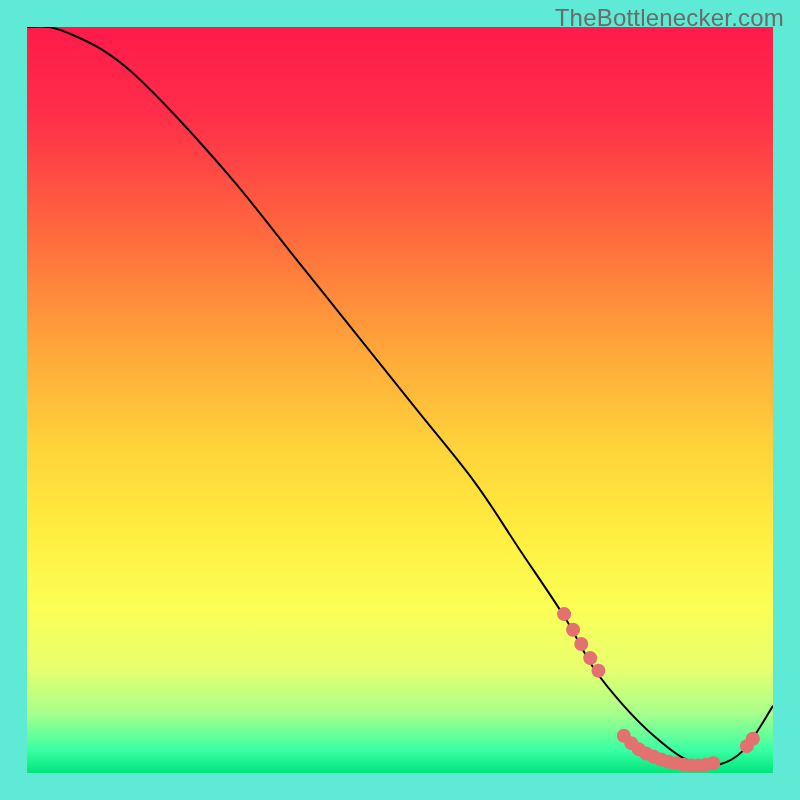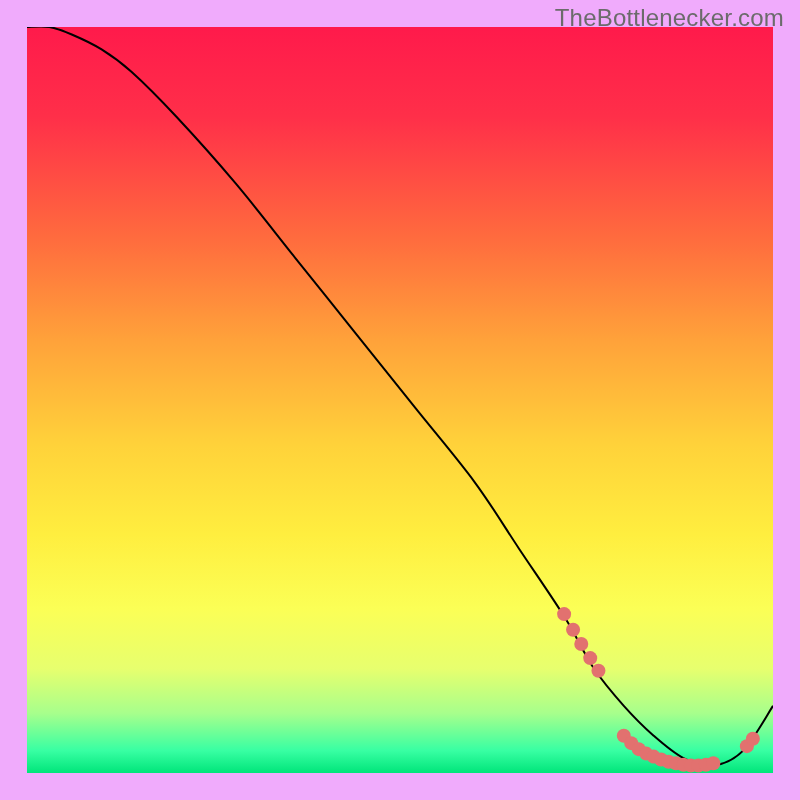--- a/index.html
+++ b/index.html
@@ -8,21 +8,21 @@
     width: 800px;
     height: 800px;
     background: #000;
     font-family: Arial, Helvetica, sans-serif;
     overflow: hidden;
   }
   .frame {
     position: relative;
     width: 800px;
     height: 800px;
-    background: #f0abfc;
+    background: #5eead4;
   }
   .watermark {
     position: absolute;
     top: 4px;
     right: 16px;
     color: #6b6b6b;
     font-size: 24px;
     font-weight: 400;
     letter-spacing: 0.2px;
     z-index: 5;

